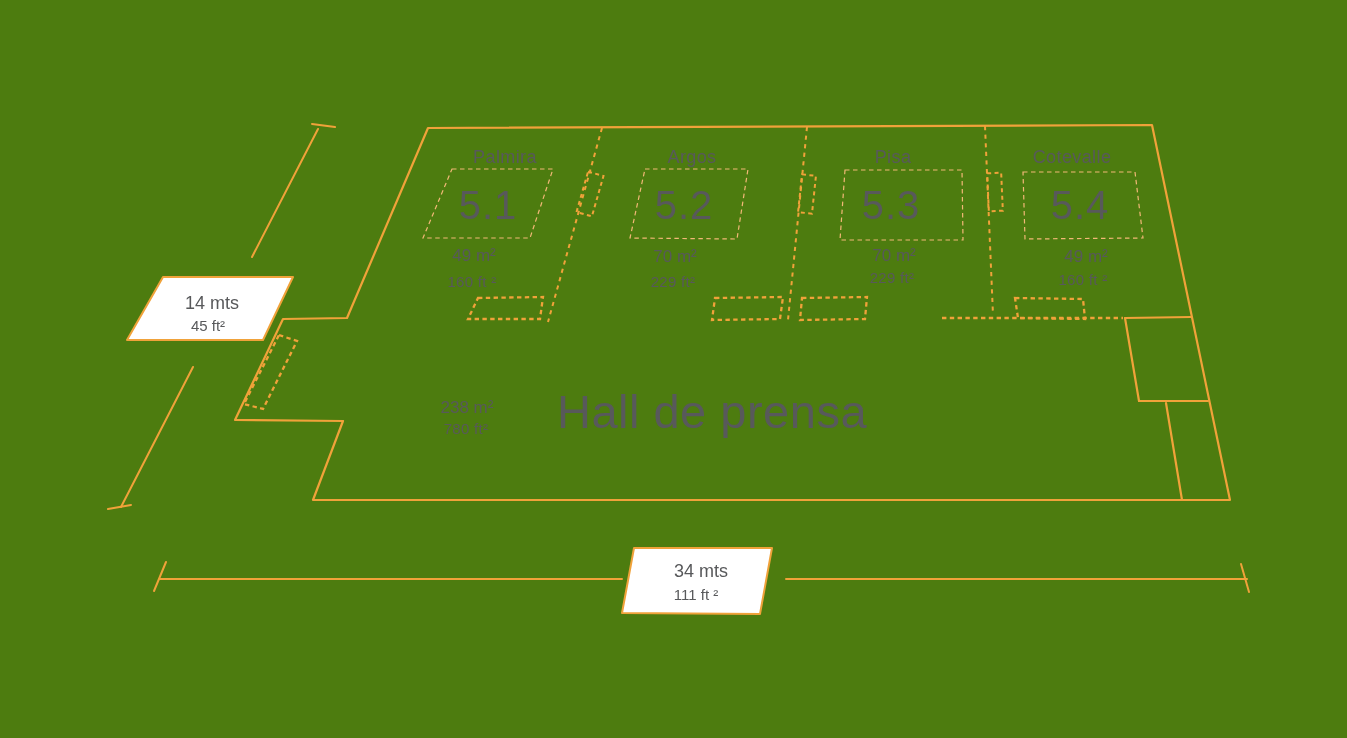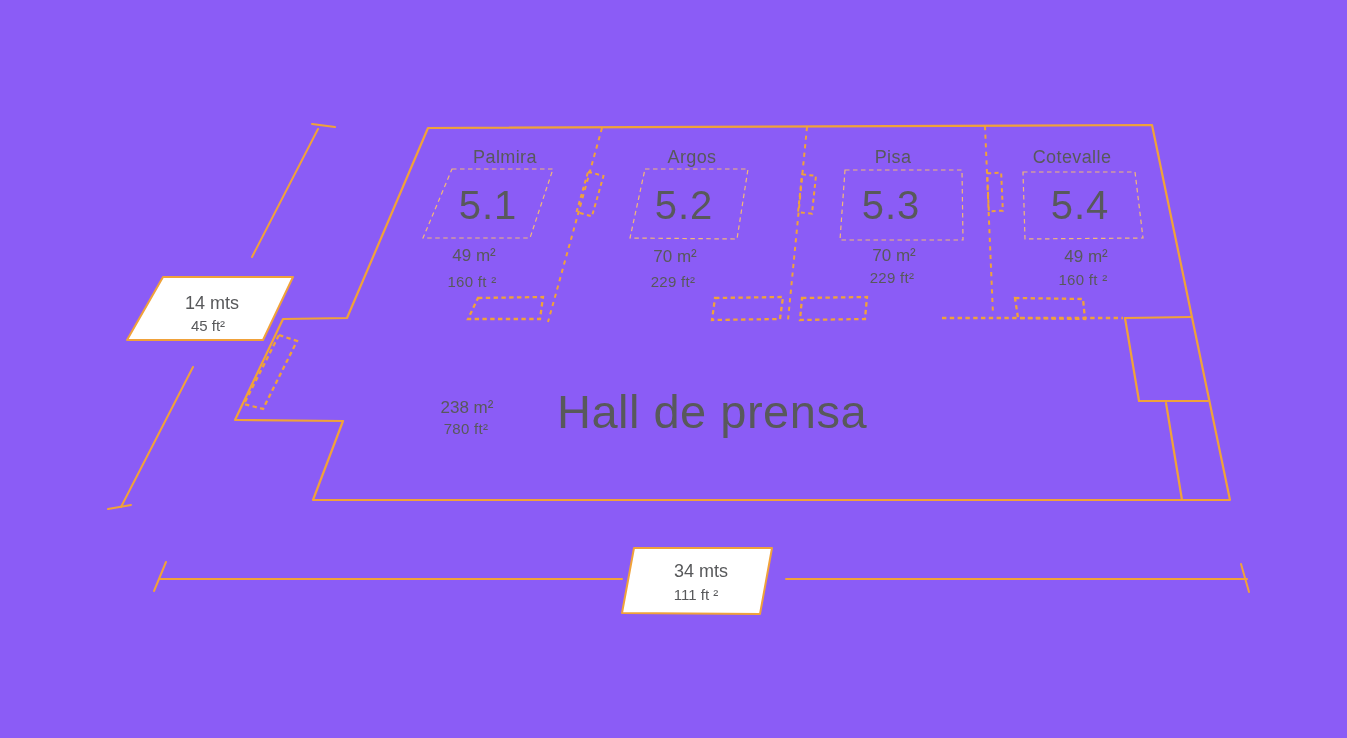--- a/index.html
+++ b/index.html
@@ -1,19 +1,19 @@
 <!DOCTYPE html>
 <html><head>
 <meta charset="utf-8">
 <style>
   html,body{margin:0;padding:0;background:#ffffff;}
   .canvas{
     position:relative;
     width:1347px;height:738px;
-    background:#8b5cf6;
+    background:#4d7c0f;
     overflow:hidden;
     font-family:"Liberation Sans", sans-serif;
   }
   svg{display:block;}
   .solid{fill:none;stroke:#F0A23A;stroke-width:2.2;stroke-linejoin:round;stroke-linecap:round;}
   .dimline{fill:none;stroke:#F0A23A;stroke-width:2;stroke-linecap:round;}
   .dimbox{fill:#ffffff;stroke:#F0A23A;stroke-width:2;stroke-linejoin:round;}
   .roombox{fill:none;stroke:#F2B877;stroke-width:1.2;stroke-dasharray:4.5 3.5;}
   .divider{fill:none;stroke:#F0A23A;stroke-width:2;stroke-dasharray:4.2 4.4;}
   .door{fill:none;stroke:#F0A23A;stroke-width:2.3;stroke-dasharray:4.4 3.4;stroke-linejoin:miter;}

